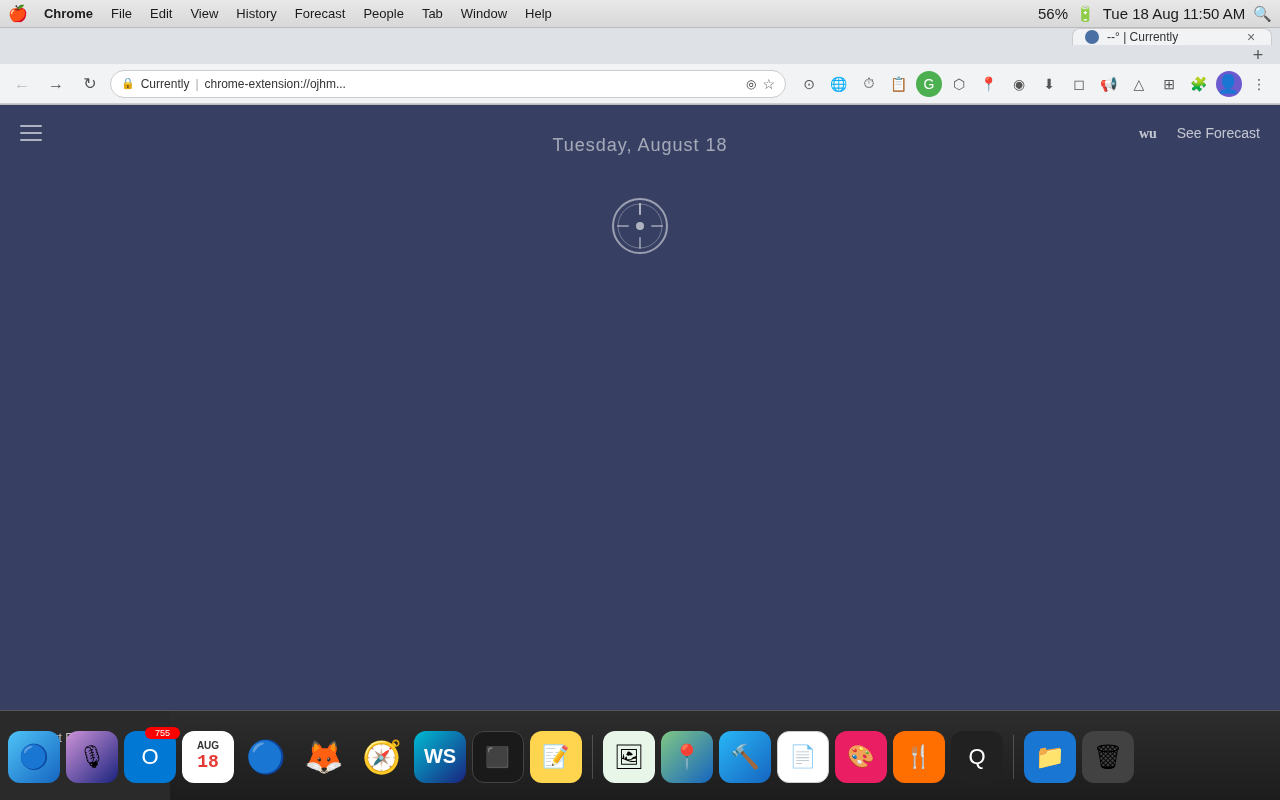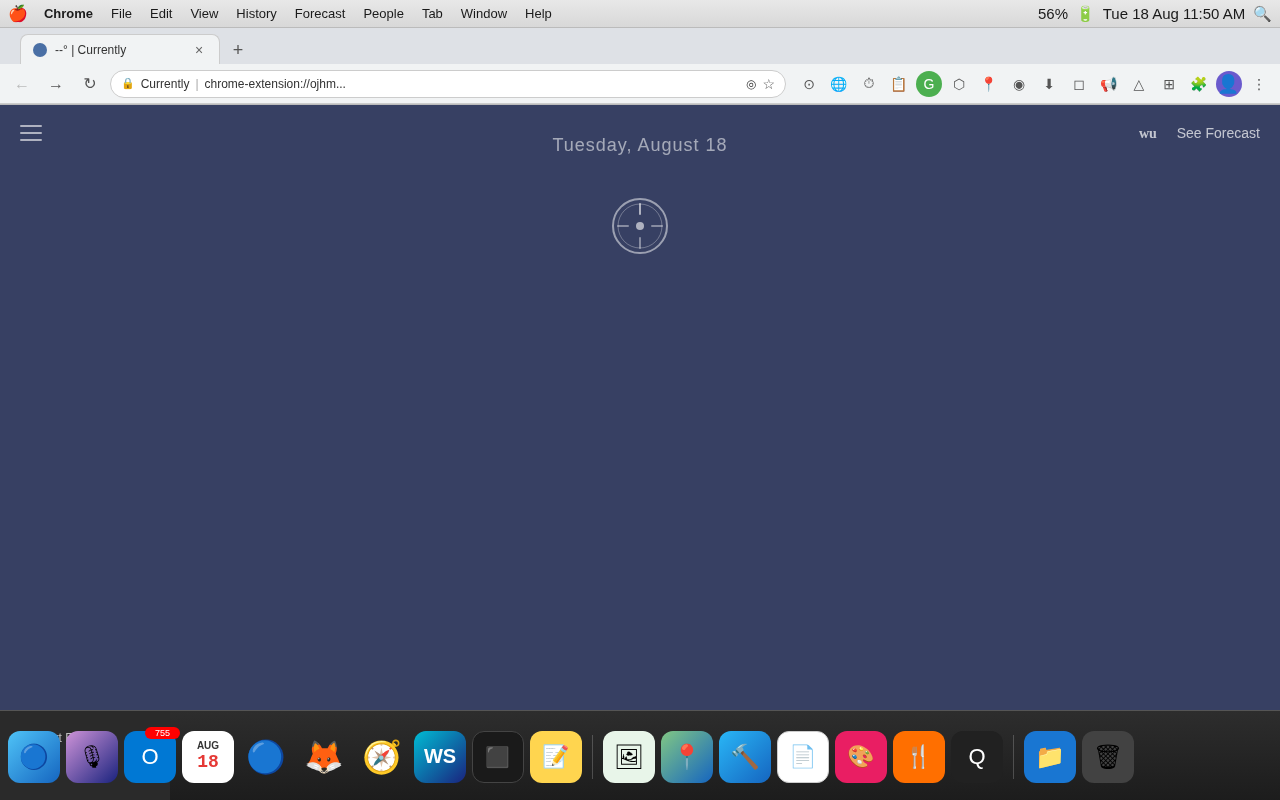--- a/index.html
+++ b/index.html
@@ -38,22 +38,23 @@
       background: #dee1e6;
       border-bottom: 1px solid #bbb;
     }
 
     
     .tab-bar {
       height: 36px;
       background: #dee1e6;
       display: flex;
       align-items: flex-end;
-      padding: 0 20px;
+      padding: 0 8px;
       gap: 0;
+      flex-direction: column;
     }
     .tab {
       height: 30px;
       background: #f1f3f4;
       border-radius: 8px 8px 0 0;
       display: flex;
       align-items: center;
       padding: 0 12px;
       min-width: 200px;
       max-width: 240px;

